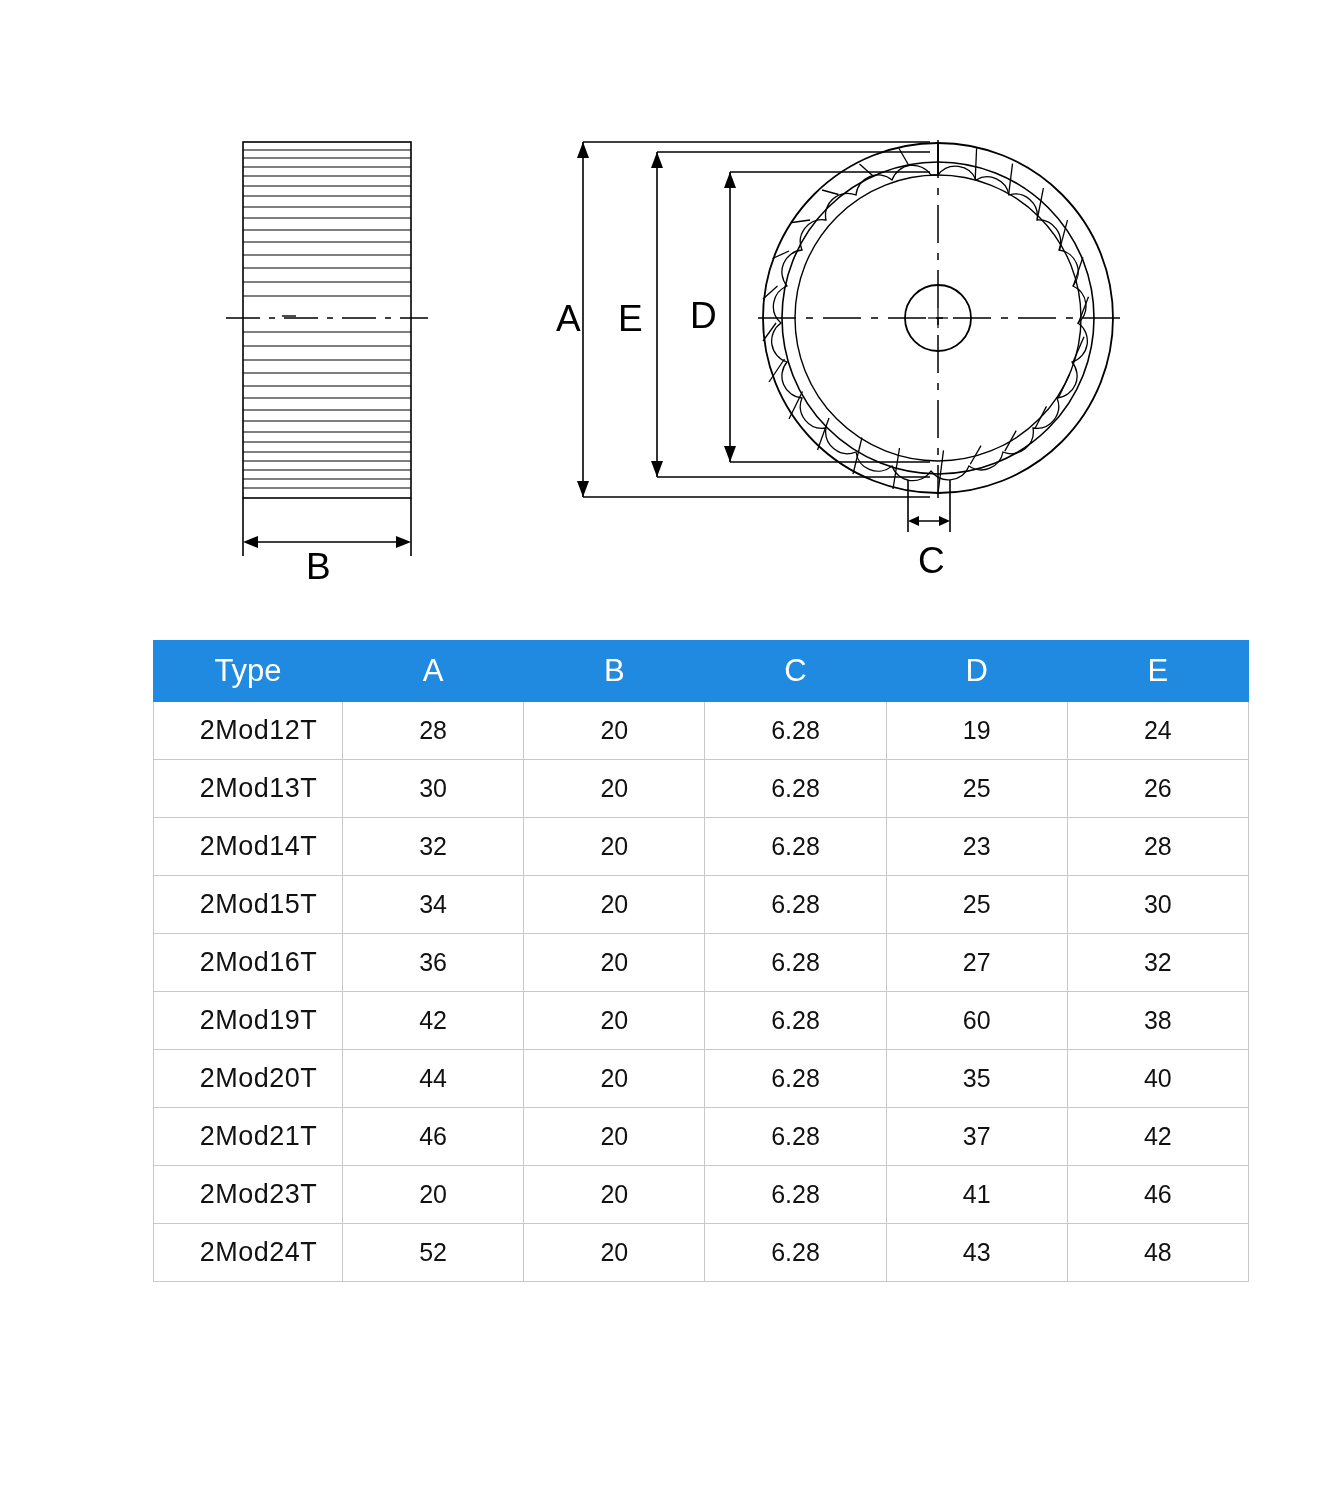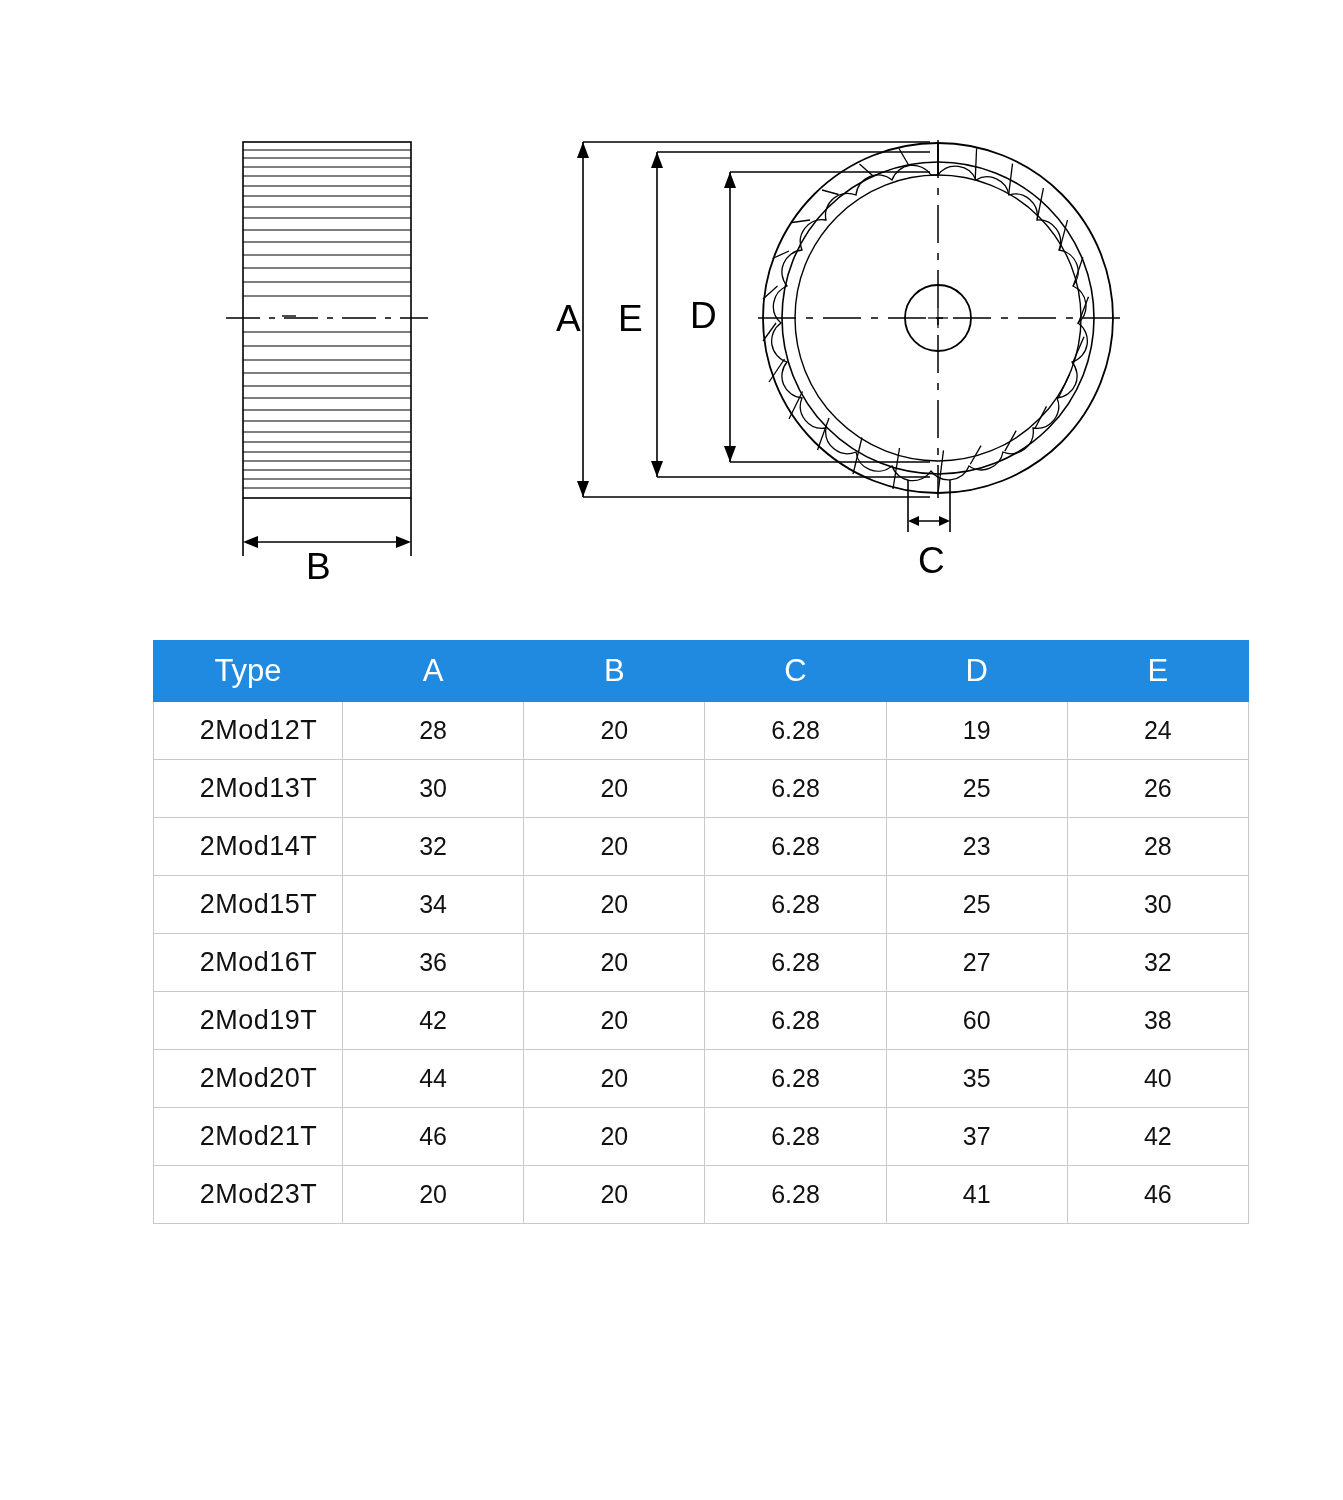--- a/index.html
+++ b/index.html
@@ -317,15 +317,23 @@
           <td>42</td>
         </tr>
         <tr>
           <td class="type-cell">2Mod23T</td>
           <td>20</td>
           <td>20</td>
           <td>6.28</td>
           <td>41</td>
           <td>46</td>
         </tr>
+        <tr>
+          <td class="type-cell">2Mod24T</td>
+          <td>52</td>
+          <td>20</td>
+          <td>6.28</td>
+          <td>43</td>
+          <td>48</td>
+        </tr>
       </tbody>
   </table>
 </div>
 
 </body></html>

